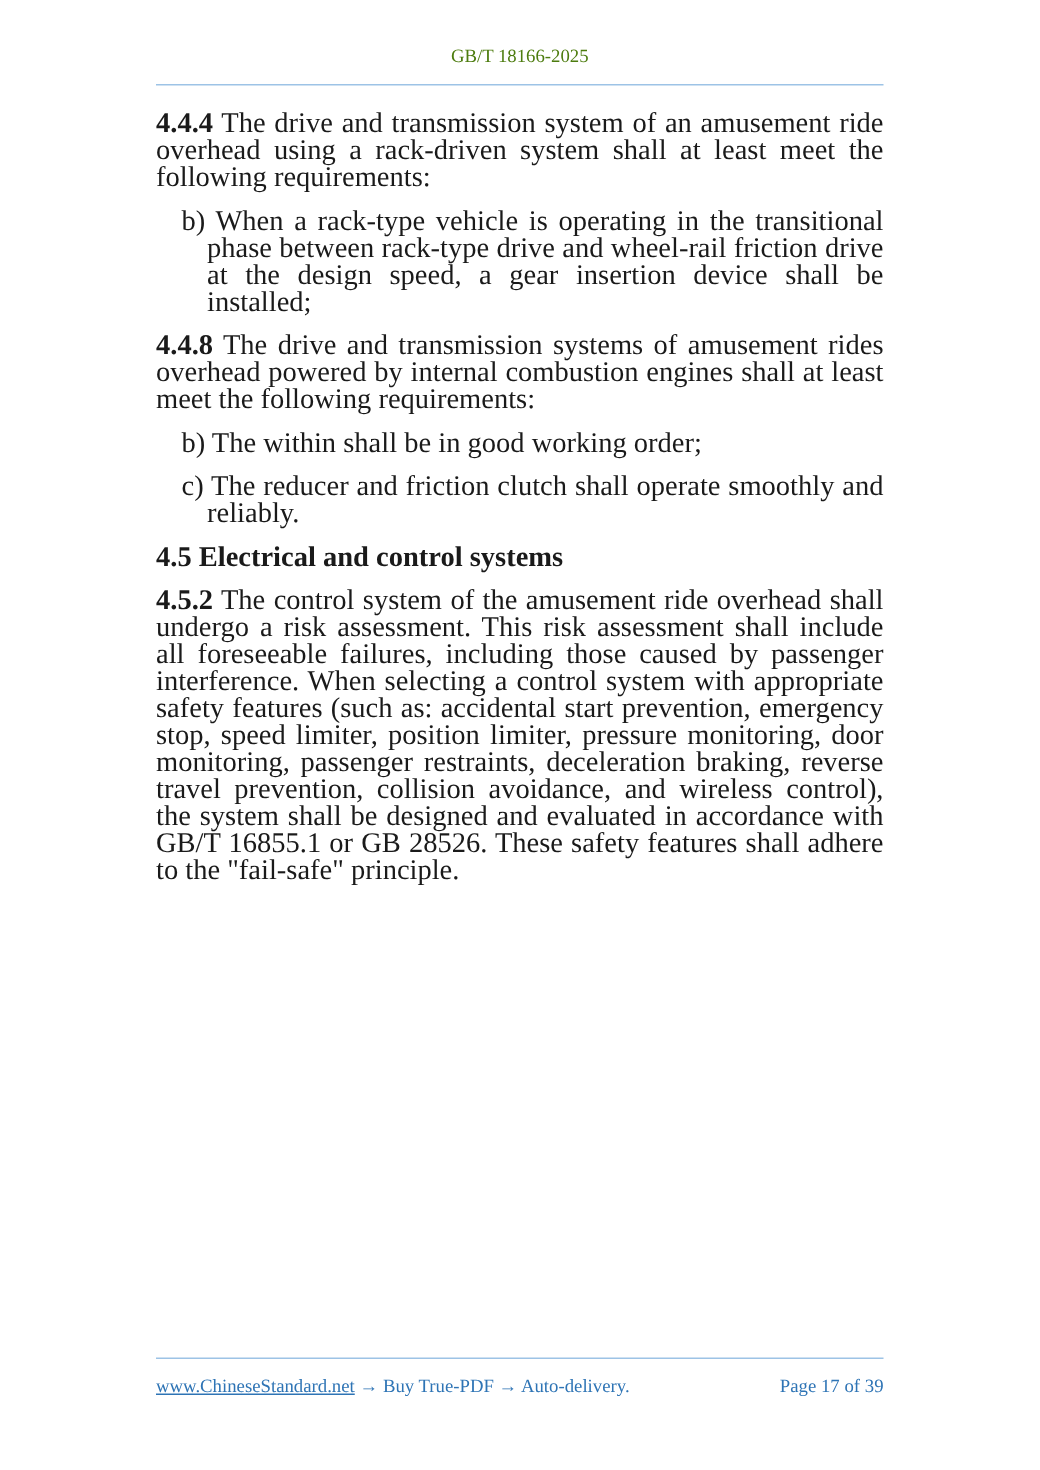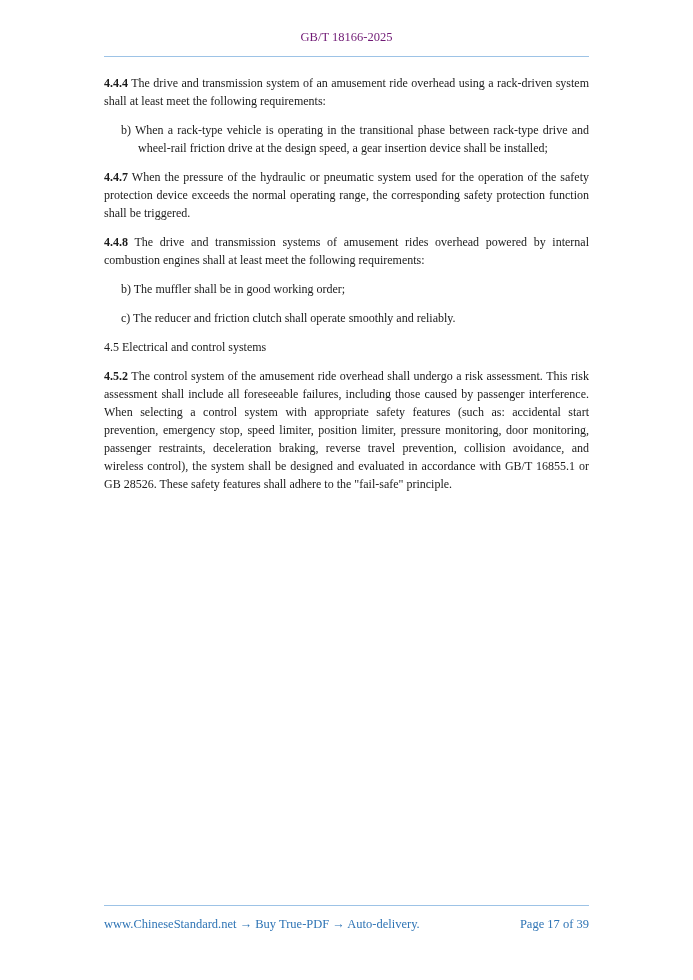--- a/index.html
+++ b/index.html
@@ -2,59 +2,58 @@
 <html><head>
 <meta charset="utf-8">
 <style>
   html, body { margin: 0; padding: 0; background: #ffffff; }
   body {
     width: 693px; height: 980px; position: relative; overflow: hidden;
     font-family: "Liberation Serif", serif; color: #1a1a1a;
   }
   .header {
     position: absolute; left: 104px; right: 104px; top: 30px;
-    text-align: center; font-size: 12.5px; color: #701a75;
+    text-align: center; font-size: 12.5px; color: #4d7c0f;
   }
   .header-rule {
     position: absolute; left: 104px; width: 485px; top: 56px;
     border-top: 1px solid #9dc3e6;
   }
   .content {
     position: absolute; left: 104px; width: 485px; top: 74px;
-    font-size: 12px; line-height: 18px; text-align: justify;
+    font-size: 19px; line-height: 18px; text-align: justify;
   }
   .para { margin: 0 0 11px 0; }
   .num { font-weight: bold; }
   .item { margin: 0 0 11px 0; padding-left: 34px; text-indent: -17px; }
-  .heading { font-weight: normal; margin: 0 0 11px 0; }
+  .heading { font-weight: bold; margin: 0 0 11px 0; }
   .footer-rule {
     position: absolute; left: 104px; width: 485px; top: 905px;
     border-top: 1px solid #9dc3e6;
   }
   .footer {
     position: absolute; left: 104px; width: 485px; top: 917px;
     font-size: 12.5px; color: #2e74b5; display: flex; justify-content: space-between;
   }
-  .footer a { color: #2e74b5; }
+  .footer a { color: #2e74b5; text-decoration: underline; }
   .footer .pg b { font-weight: normal; }
 </style>
 </head>
 <body>
 
 <div class="header">GB/T 18166-2025</div>
 <div class="header-rule"></div>
 
 <div class="content">
   <p class="para"><span class="num">4.4.4</span><span> The drive and transmission system of an amusement ride overhead using a rack-driven system shall at least meet the following requirements:</span></p>
   <p class="item">b) When a rack-type vehicle is operating in the transitional phase between rack-type drive and wheel-rail friction drive at the design speed, a gear insertion device shall be installed;</p>
 
-  <p class="para"><span class="num">4.4.7</span><span> When the pressure of the hydraulic or pneumatic system used for the operation of the safety protection device exceeds the normal operating range, the corresponding safety protection function shall be triggered.</span></p>
 
   <p class="para"><span class="num">4.4.8</span><span> The drive and transmission systems of amusement rides overhead powered by internal combustion engines shall at least meet the following requirements:</span></p>
-  <p class="item">b) The muffler shall be in good working order;</p>
+  <p class="item">b) The within shall be in good working order;</p>
   <p class="item">c) The reducer and friction clutch shall operate smoothly and reliably.</p>
 
   <p class="heading">4.5 Electrical and control systems</p>
 
   <p class="para"><span class="num">4.5.2</span><span> The control system of the amusement ride overhead shall undergo a risk assessment. This risk assessment shall include all foreseeable failures, including those caused by passenger interference. When selecting a control system with appropriate safety features (such as: accidental start prevention, emergency stop, speed limiter, position limiter, pressure monitoring, door monitoring, passenger restraints, deceleration braking, reverse travel prevention, collision avoidance, and wireless control), the system shall be designed and evaluated in accordance with GB/T 16855.1 or GB 28526. These safety features shall adhere to the "fail-safe" principle.</span></p>
 </div>
 
 <div class="footer-rule"></div>
 <div class="footer">
   <span><a>www.ChineseStandard.net</a><span> → Buy True-PDF → Auto-delivery.</span></span>

